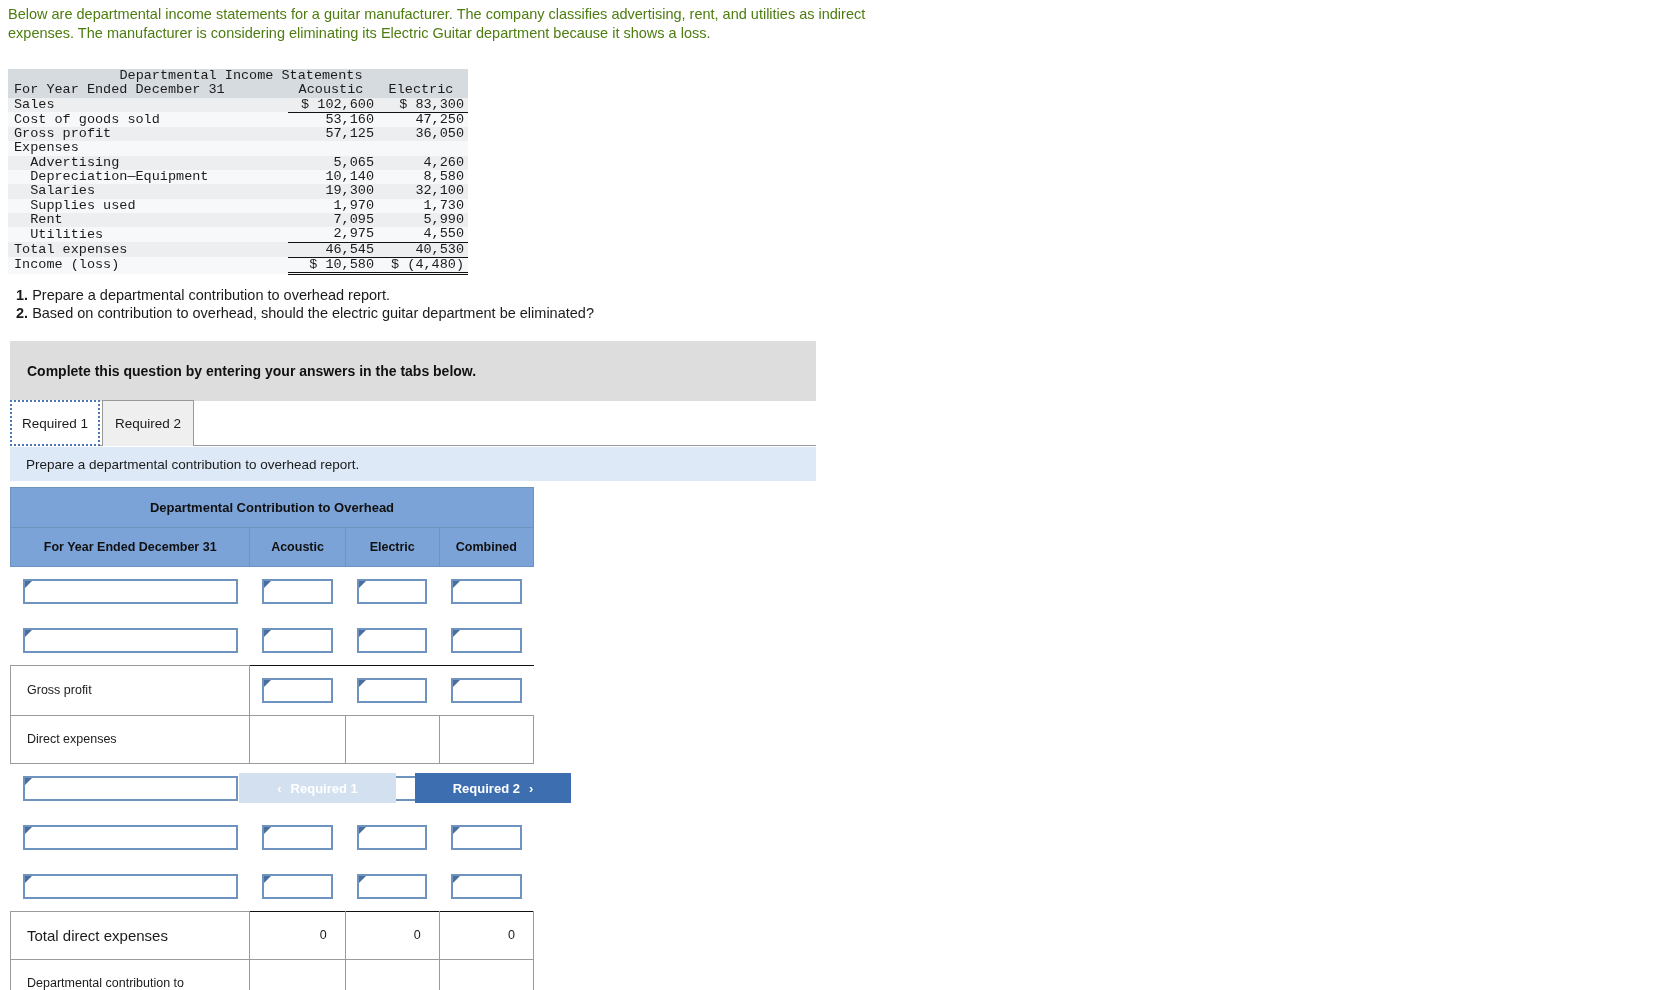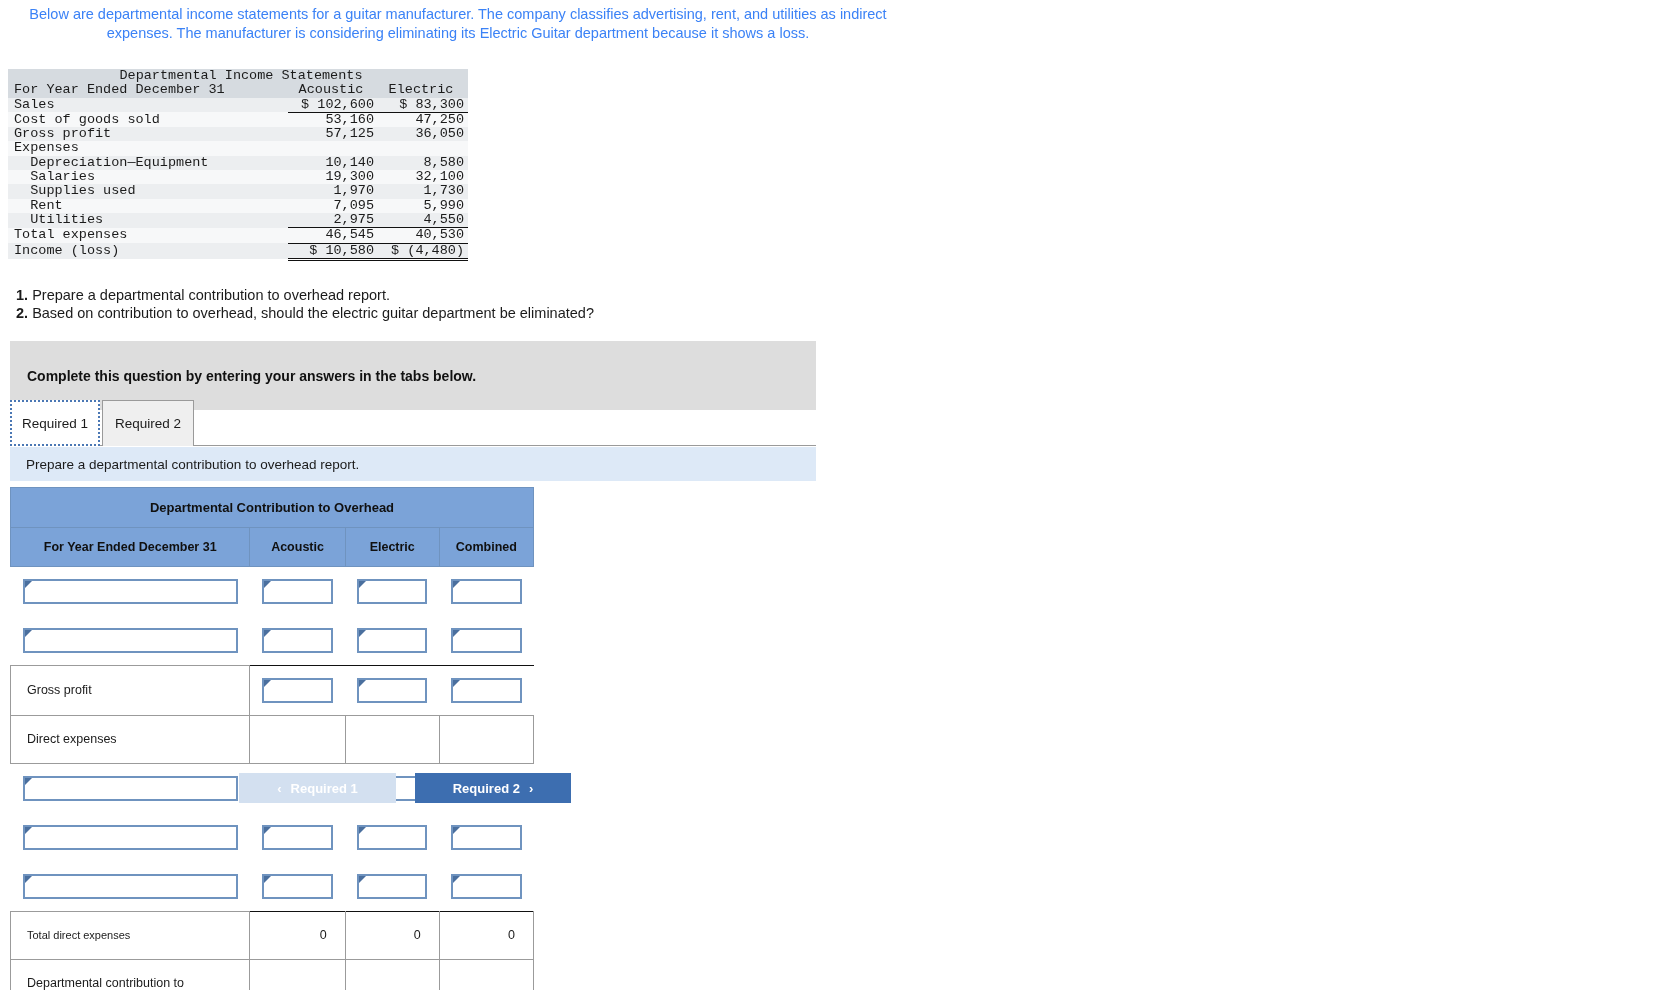--- a/index.html
+++ b/index.html
@@ -8,21 +8,21 @@
     width: 1656px; height: 990px;
     background: #ffffff;
     font-family: "Liberation Sans", sans-serif;
     color: #1b1b1b;
   }
   .page { position: relative; width: 1656px; height: 990px; overflow: hidden; }
 
   
   .intro {
     position: absolute; left: 8px; top: 5px; width: 900px;
-    font-size: 14.5px; line-height: 19px; color: #3b82f6; text-align: center;
+    font-size: 14.5px; line-height: 19px; color: #4d7c0f;
   }
 
   
   .is-wrap {
     position: absolute; left: 8px; top: 69px;
     font-family: Liberation Mono, monospace;
     font-size: 13.5px;
   }
   table.is { border-collapse: collapse; }
   table.is td {
@@ -46,21 +46,21 @@
   
   .reqs {
     position: absolute; left: 16px; top: 287px;
     font-size: 14.5px; line-height: 17.5px;
   }
   .reqs b { font-weight: bold; }
 
   
   .grey-band {
     position: absolute; left: 10px; top: 341px;
-    width: 806px; height: 69px;
+    width: 806px; height: 60px;
     background: #dddddd;
     display: flex; align-items: center;
   }
   .grey-band span {
     margin-left: 17px; font-size: 14px; font-weight: bold; color: #111;
   }
 
   
   .tabbar {
     position: absolute; left: 10px; top: 400px; width: 806px; height: 46px;
@@ -146,21 +146,21 @@
 
   td.finalcell {
     border: 1px solid #9b9b9b; border-bottom: 2px solid #111;
     height: 25px; background: #fff;
   }
   td.finalcell .row2 { display: flex; align-items: center; height: 23px; }
   td.finalcell .ds { padding-left: 6px; font-size: 12.5px; }
   td.finalcell .v  { flex: 1; text-align: right; padding-right: 6px; font-size: 12.5px; }
 
   td.totlbl { border: 1px solid #9b9b9b; height: 25px; background: #fff; }
-  td.totlbl .txt { padding-left: 4px; font-size: 11px; line-height: 23px; }
+  td.totlbl .txt { padding-left: 4px; font-size: 15px; line-height: 23px; }
   td.finlbl { border: 1px solid #9b9b9b; height: 25px; background: #fff; }
   td.finlbl .txt { padding-left: 4px; font-size: 12.5px; line-height: 23px; }
 
   
   .navbar { position: absolute; left: 239px; top: 773px; width: 340px; height: 32px; }
   .btn {
     position: absolute; top: 0; height: 30px;
     display: flex; align-items: center; justify-content: center;
     font-size: 13px; font-weight: bold; border: 0; cursor: pointer;
     font-family: "Liberation Sans", sans-serif;
@@ -201,20 +201,25 @@
       </tr>
       <tr>
         <td class="is-lbl">Gross profit</td>
         <td class="is-num">57,125</td>
         <td class="is-num">36,050</td>
       </tr>
       <tr>
         <td class="is-lbl">Expenses</td>
         <td class="is-num"></td>
         <td class="is-num"></td>
+      </tr>
+      <tr>
+        <td class="is-lbl">  Advertising</td>
+        <td class="is-num">5,065</td>
+        <td class="is-num">4,260</td>
       </tr>
       <tr>
         <td class="is-lbl">  Depreciation—Equipment</td>
         <td class="is-num">10,140</td>
         <td class="is-num">8,580</td>
       </tr>
       <tr>
         <td class="is-lbl">  Salaries</td>
         <td class="is-num">19,300</td>
         <td class="is-num">32,100</td>

